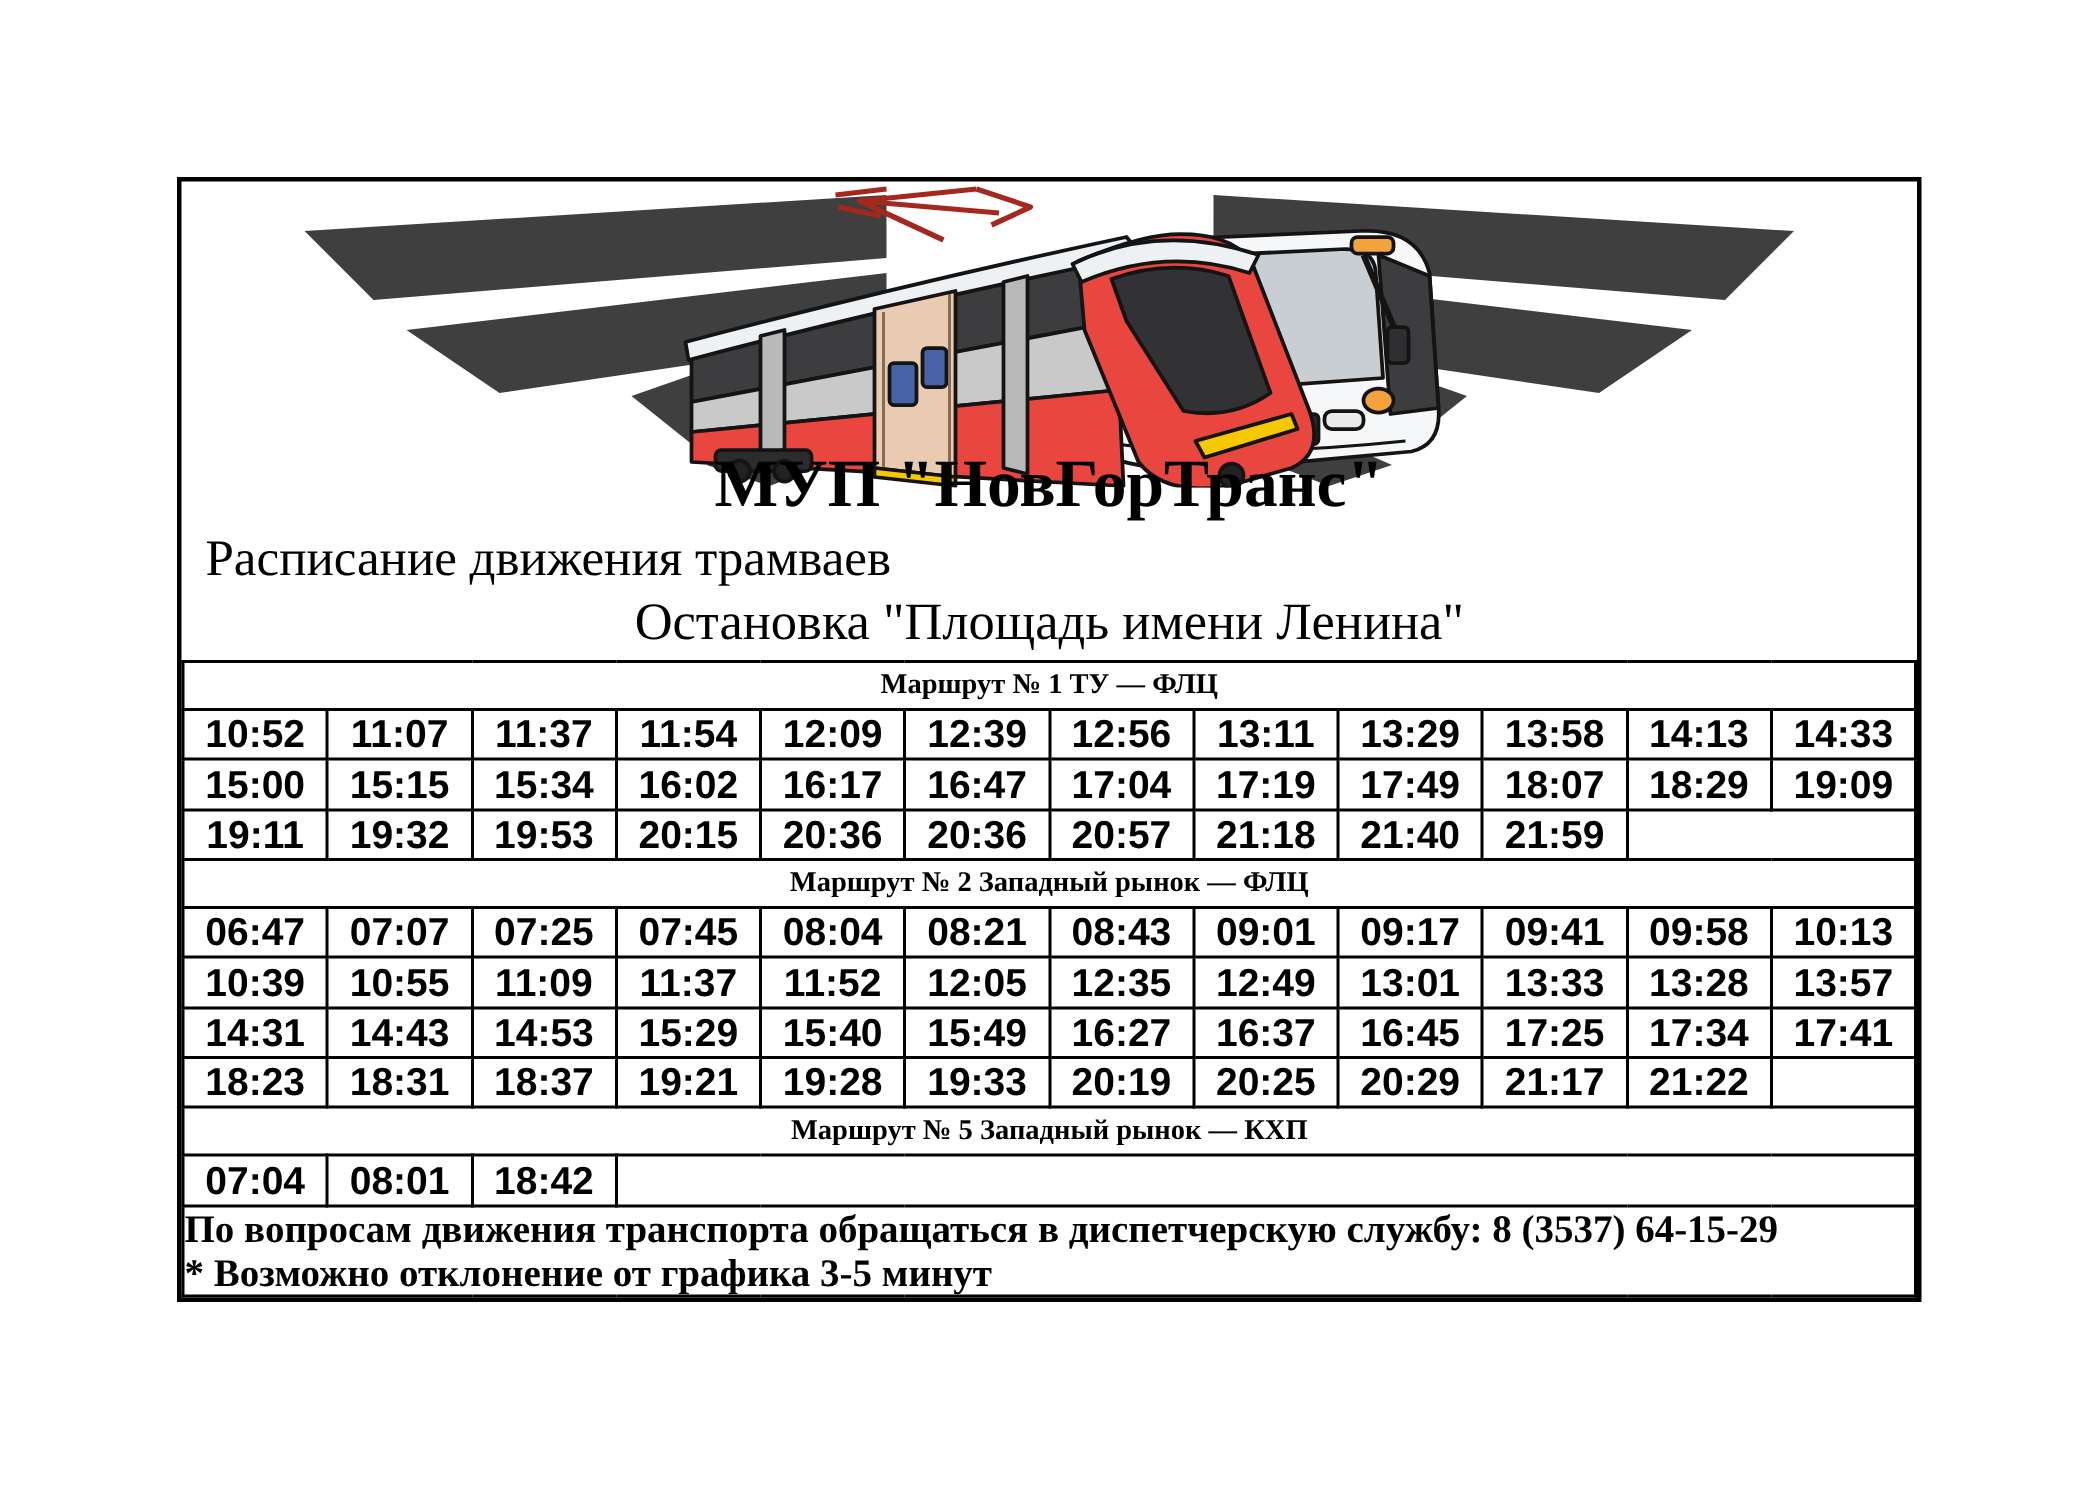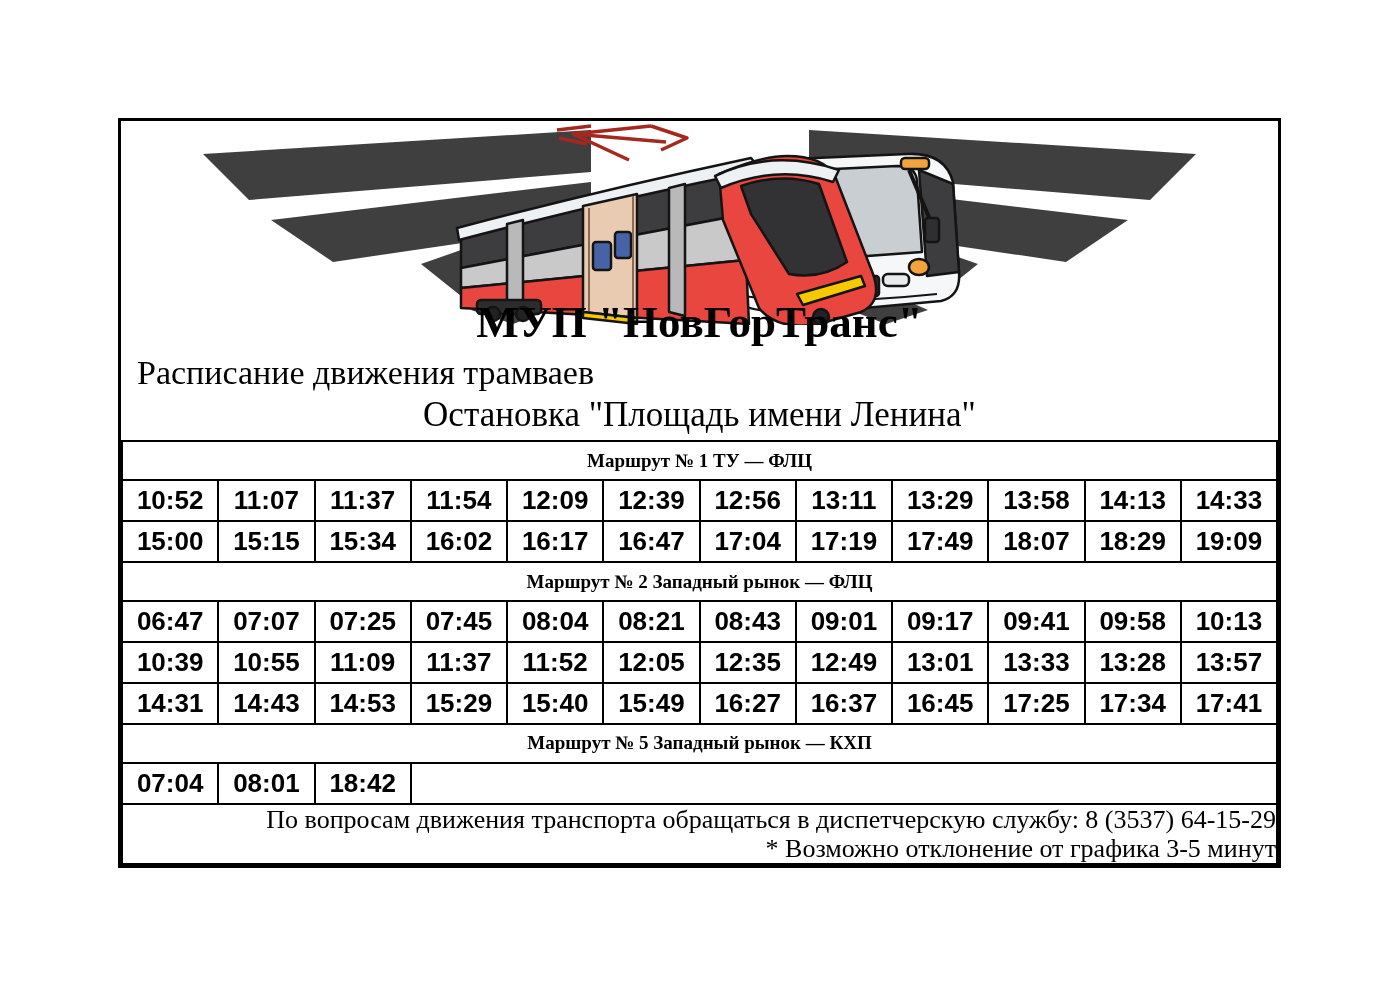--- a/index.html
+++ b/index.html
@@ -36,22 +36,22 @@
     font-family:"Liberation Serif", serif; font-weight:bold; font-size:19px;
     height:30px;
   }
   td.time-cell {
     text-align:center; vertical-align:middle;
     font-family:"Liberation Sans", sans-serif; font-weight:bold; font-size:26px;
     height:27px; letter-spacing:0px;
   }
   td.empty-cell { background:#fff; }
   td.footer-cell {
-    border-top:3px solid #000; text-align:right; vertical-align:middle;
-    font-family:"Liberation Serif", serif; font-weight:normal; font-size:26px;
+    border-top:3px solid #000; text-align:left; vertical-align:middle;
+    font-family:"Liberation Serif", serif; font-weight:bold; font-size:26px;
     line-height:1.12; height:54px;
   }
   .footer-line { white-space:nowrap; }
 </style>
 </head>
 <body>
 
 <div class="page-frame">
 
   <div class="logo-wrap">
@@ -155,20 +155,33 @@
             <td class="time-cell">16:17</td>
             <td class="time-cell">16:47</td>
             <td class="time-cell">17:04</td>
             <td class="time-cell">17:19</td>
             <td class="time-cell">17:49</td>
             <td class="time-cell">18:07</td>
             <td class="time-cell">18:29</td>
             <td class="time-cell">19:09</td>
           </tr>
           <tr>
+            <td class="time-cell">19:11</td>
+            <td class="time-cell">19:32</td>
+            <td class="time-cell">19:53</td>
+            <td class="time-cell">20:15</td>
+            <td class="time-cell">20:36</td>
+            <td class="time-cell">20:36</td>
+            <td class="time-cell">20:57</td>
+            <td class="time-cell">21:18</td>
+            <td class="time-cell">21:40</td>
+            <td class="time-cell">21:59</td>
+            <td colspan="2" class="time-cell empty-cell"></td>
+          </tr>
+          <tr>
             <td colspan="12" class="route-header-cell">Маршрут № 2 Западный рынок — ФЛЦ</td>
           </tr>
           <tr>
             <td class="time-cell">06:47</td>
             <td class="time-cell">07:07</td>
             <td class="time-cell">07:25</td>
             <td class="time-cell">07:45</td>
             <td class="time-cell">08:04</td>
             <td class="time-cell">08:21</td>
             <td class="time-cell">08:43</td>
@@ -200,20 +213,34 @@
             <td class="time-cell">15:40</td>
             <td class="time-cell">15:49</td>
             <td class="time-cell">16:27</td>
             <td class="time-cell">16:37</td>
             <td class="time-cell">16:45</td>
             <td class="time-cell">17:25</td>
             <td class="time-cell">17:34</td>
             <td class="time-cell">17:41</td>
           </tr>
           <tr>
+            <td class="time-cell">18:23</td>
+            <td class="time-cell">18:31</td>
+            <td class="time-cell">18:37</td>
+            <td class="time-cell">19:21</td>
+            <td class="time-cell">19:28</td>
+            <td class="time-cell">19:33</td>
+            <td class="time-cell">20:19</td>
+            <td class="time-cell">20:25</td>
+            <td class="time-cell">20:29</td>
+            <td class="time-cell">21:17</td>
+            <td class="time-cell">21:22</td>
+            <td colspan="1" class="time-cell empty-cell"></td>
+          </tr>
+          <tr>
             <td colspan="12" class="route-header-cell">Маршрут № 5 Западный рынок — КХП</td>
           </tr>
           <tr>
             <td class="time-cell">07:04</td>
             <td class="time-cell">08:01</td>
             <td class="time-cell">18:42</td>
             <td colspan="9" class="time-cell empty-cell"></td>
           </tr>
         </tbody>
       <tfoot>

